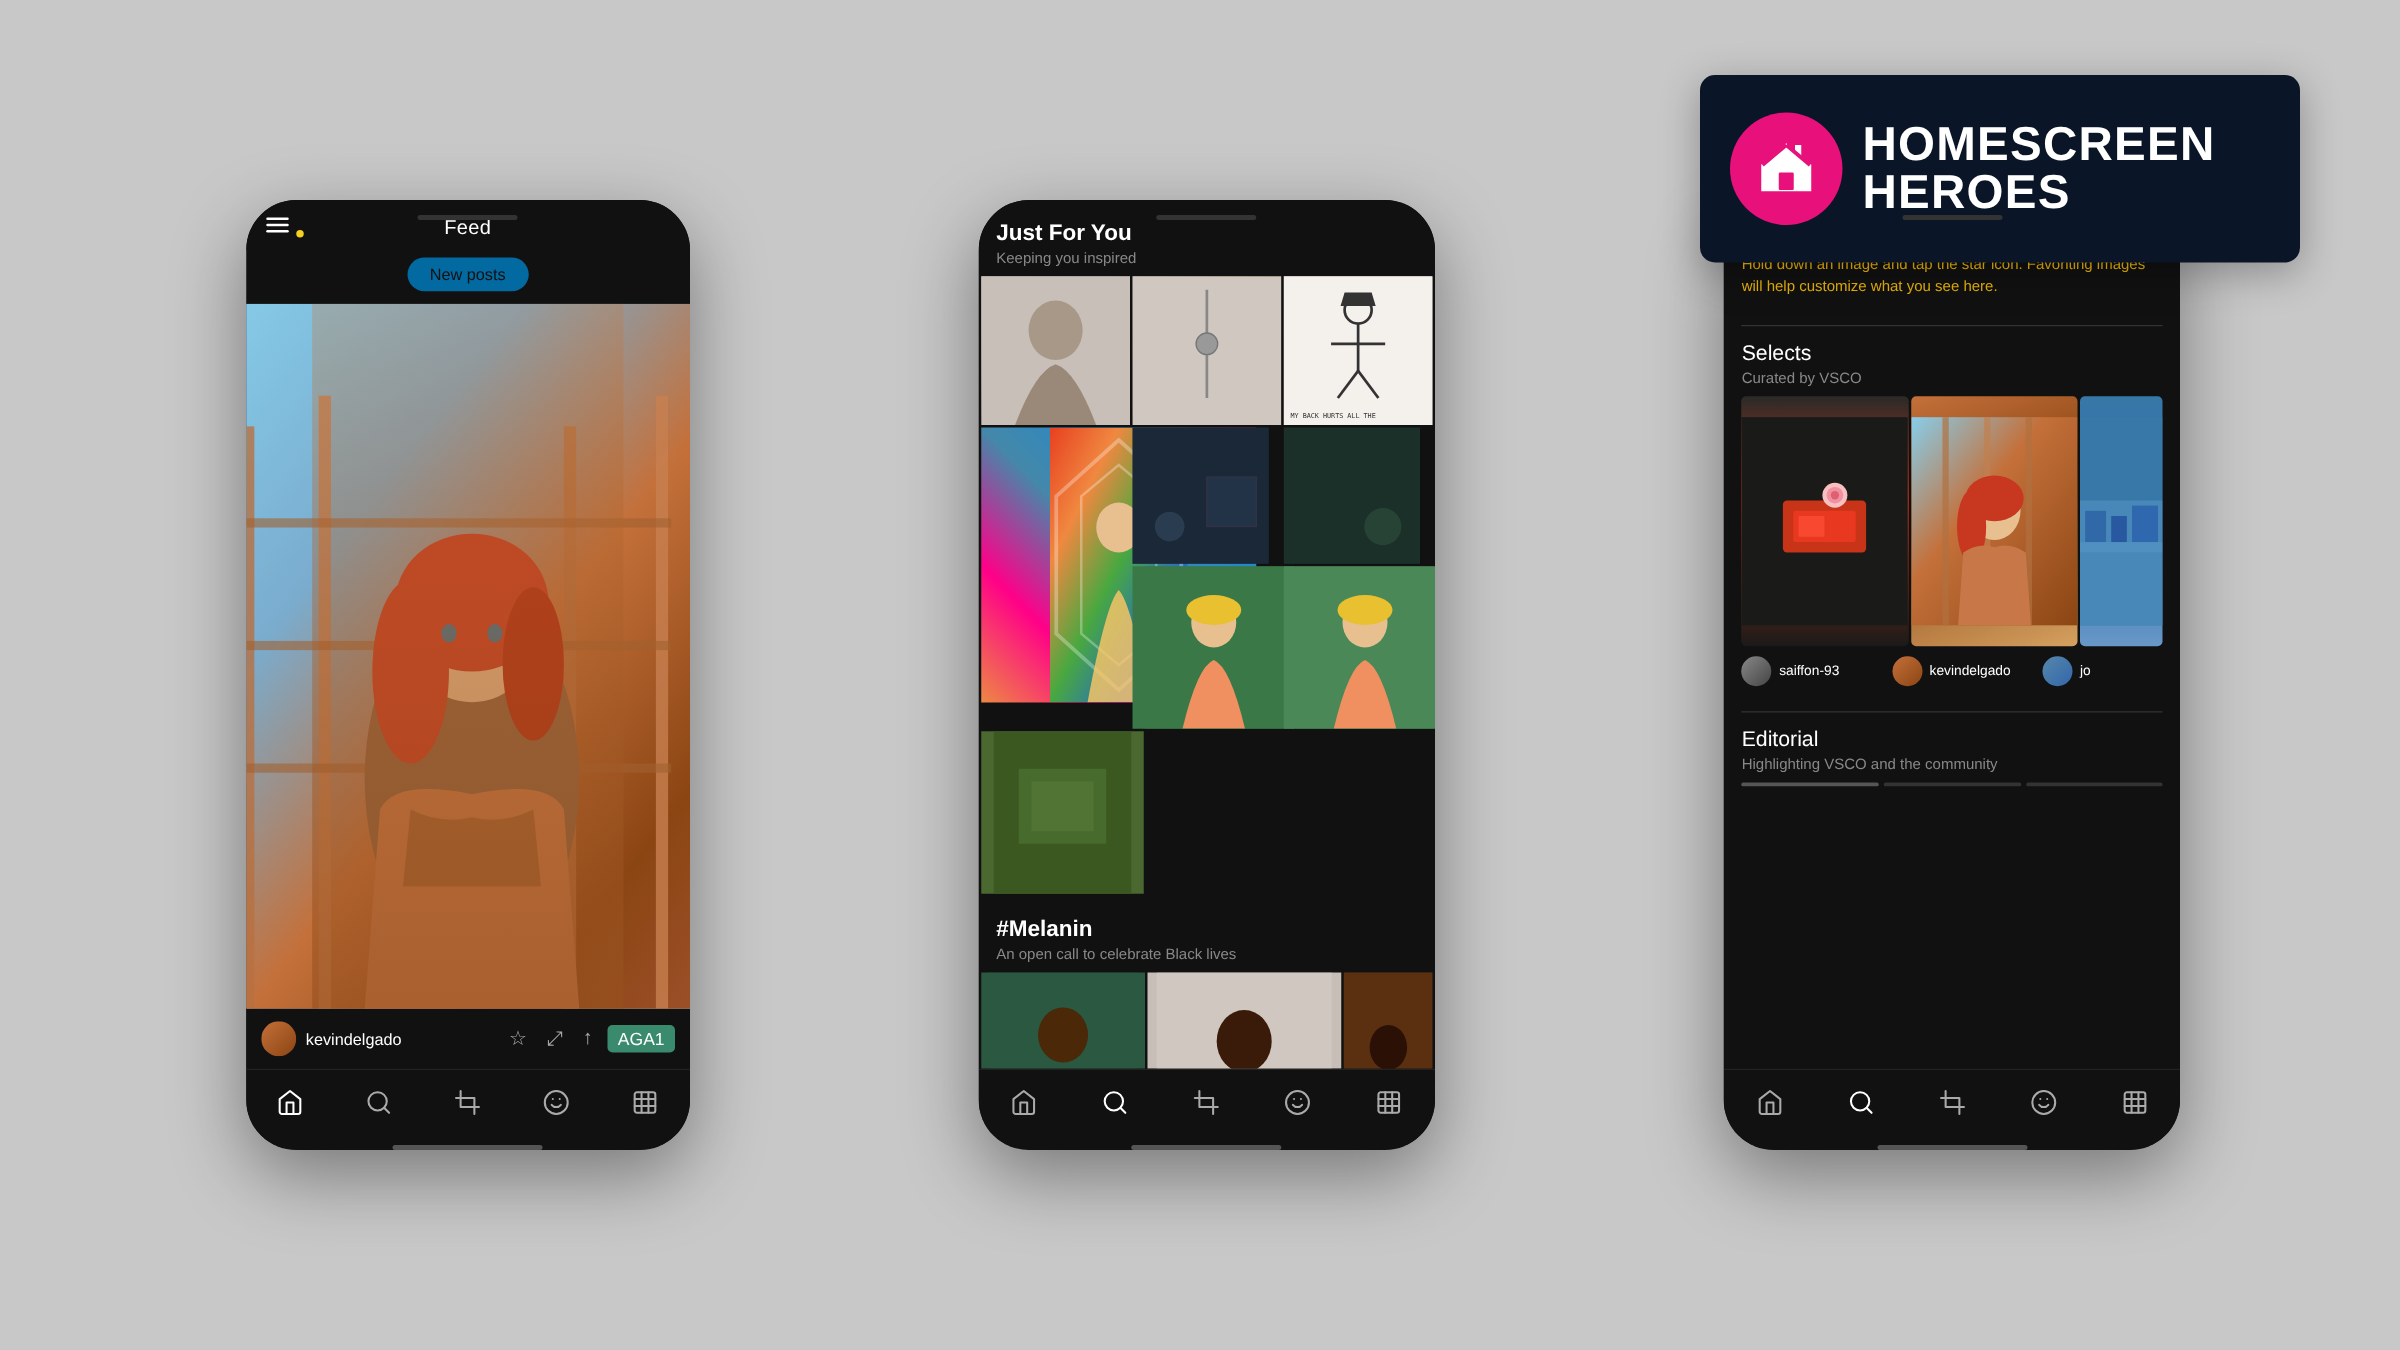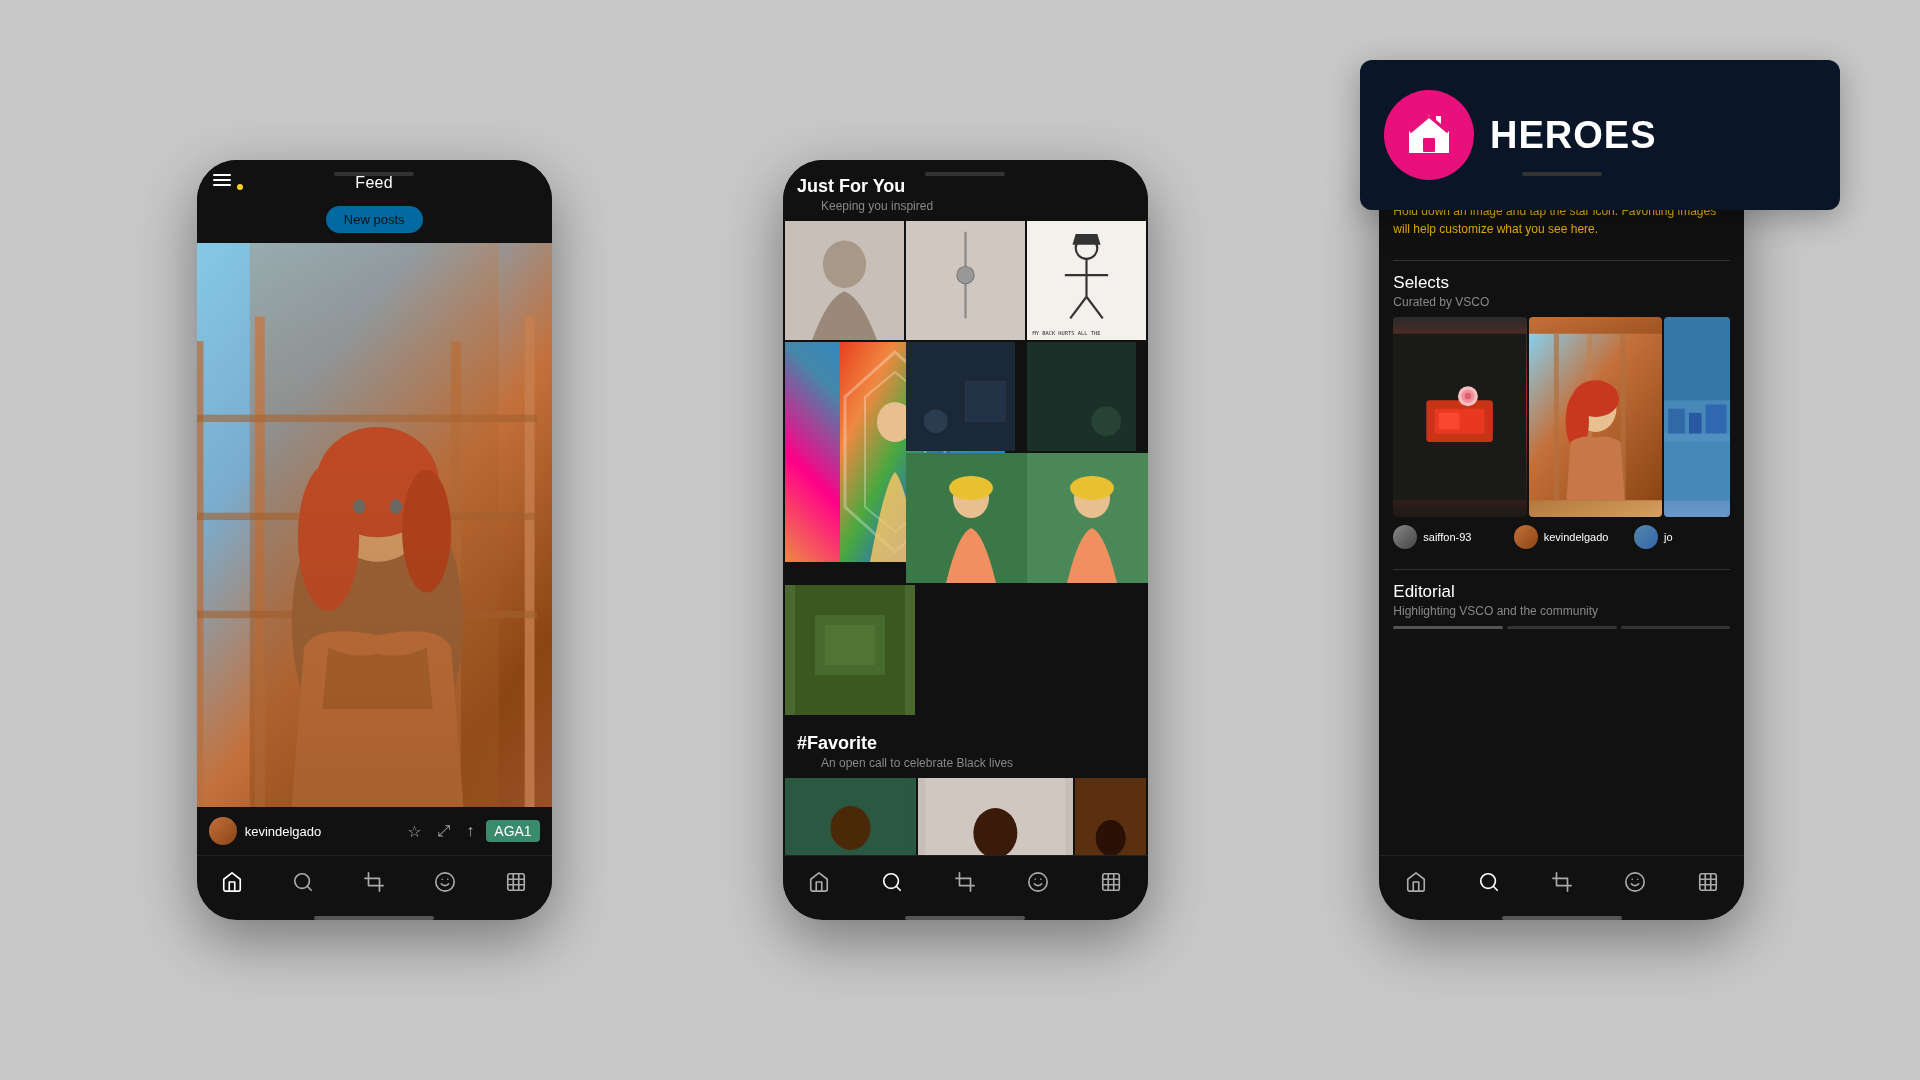--- a/index.html
+++ b/index.html
@@ -224,21 +224,20 @@
     }
     .section-title {
       color: #fff;
       font-size: 18px;
       font-weight: 600;
     }
     .section-subtitle {
       color: #888;
       font-size: 12px;
       margin-top: 2px;
-      margin-left: 24px;
     }
 
     .grid-3col {
       display: grid;
       grid-template-columns: 1fr 1fr 1fr;
       gap: 2px;
       padding: 0 2px;
     }
     .grid-item {
       aspect-ratio: 1;
@@ -616,21 +615,21 @@
           <div class="grid-item" style="background:#4a6830; height:130px;">
             <svg width="100%" height="100%" viewBox="0 0 110 130">
               <rect width="110" height="130" fill="#3a5820"></rect>
               <rect x="20" y="30" width="70" height="60" fill="#4a7030" opacity="0.8"></rect>
               <rect x="30" y="40" width="50" height="40" fill="#587838" opacity="0.6"></rect>
             </svg>
           </div>
         </div>
 
         <div class="section-header" style="padding-top:18px;">
-          <div class="section-title">#Favorite</div>
+          <div class="section-title">#Melanin</div>
           <div class="section-subtitle">An open call to celebrate Black lives</div>
         </div>
 
         <div style="display:grid; grid-template-columns: 1.1fr 1.3fr 0.6fr; gap:2px; padding: 0 2px;">
           <div style="background:#2a5840; height:160px;">
             <svg width="100%" height="100%" viewBox="0 0 120 160">
               <rect width="120" height="160" fill="#2a5840"></rect>
 
               <ellipse cx="60" cy="50" rx="20" ry="22" fill="#4a2808"></ellipse>
               <path d="M20 160 Q40 110 60 100 Q80 110 100 160 Z" fill="#3a7060"></path>
@@ -848,17 +847,18 @@
 
         <rect x="21" y="30" width="12" height="14" rx="1" fill="#e8107a"></rect>
 
         <rect x="34" y="8" width="5" height="10" fill="white"></rect>
 
         <path d="M27 8 L46 24" stroke="#e8107a" stroke-width="3"></path>
         <path d="M27 8 L8 24" stroke="#e8107a" stroke-width="3"></path>
       </svg>
     </div>
     <div class="heroes-text">
+      <div class="heroes-title">HOMESCREEN</div>
       <div class="heroes-title">HEROES</div>
     </div>
   </div>
 
 </div>
 
 </body></html>

